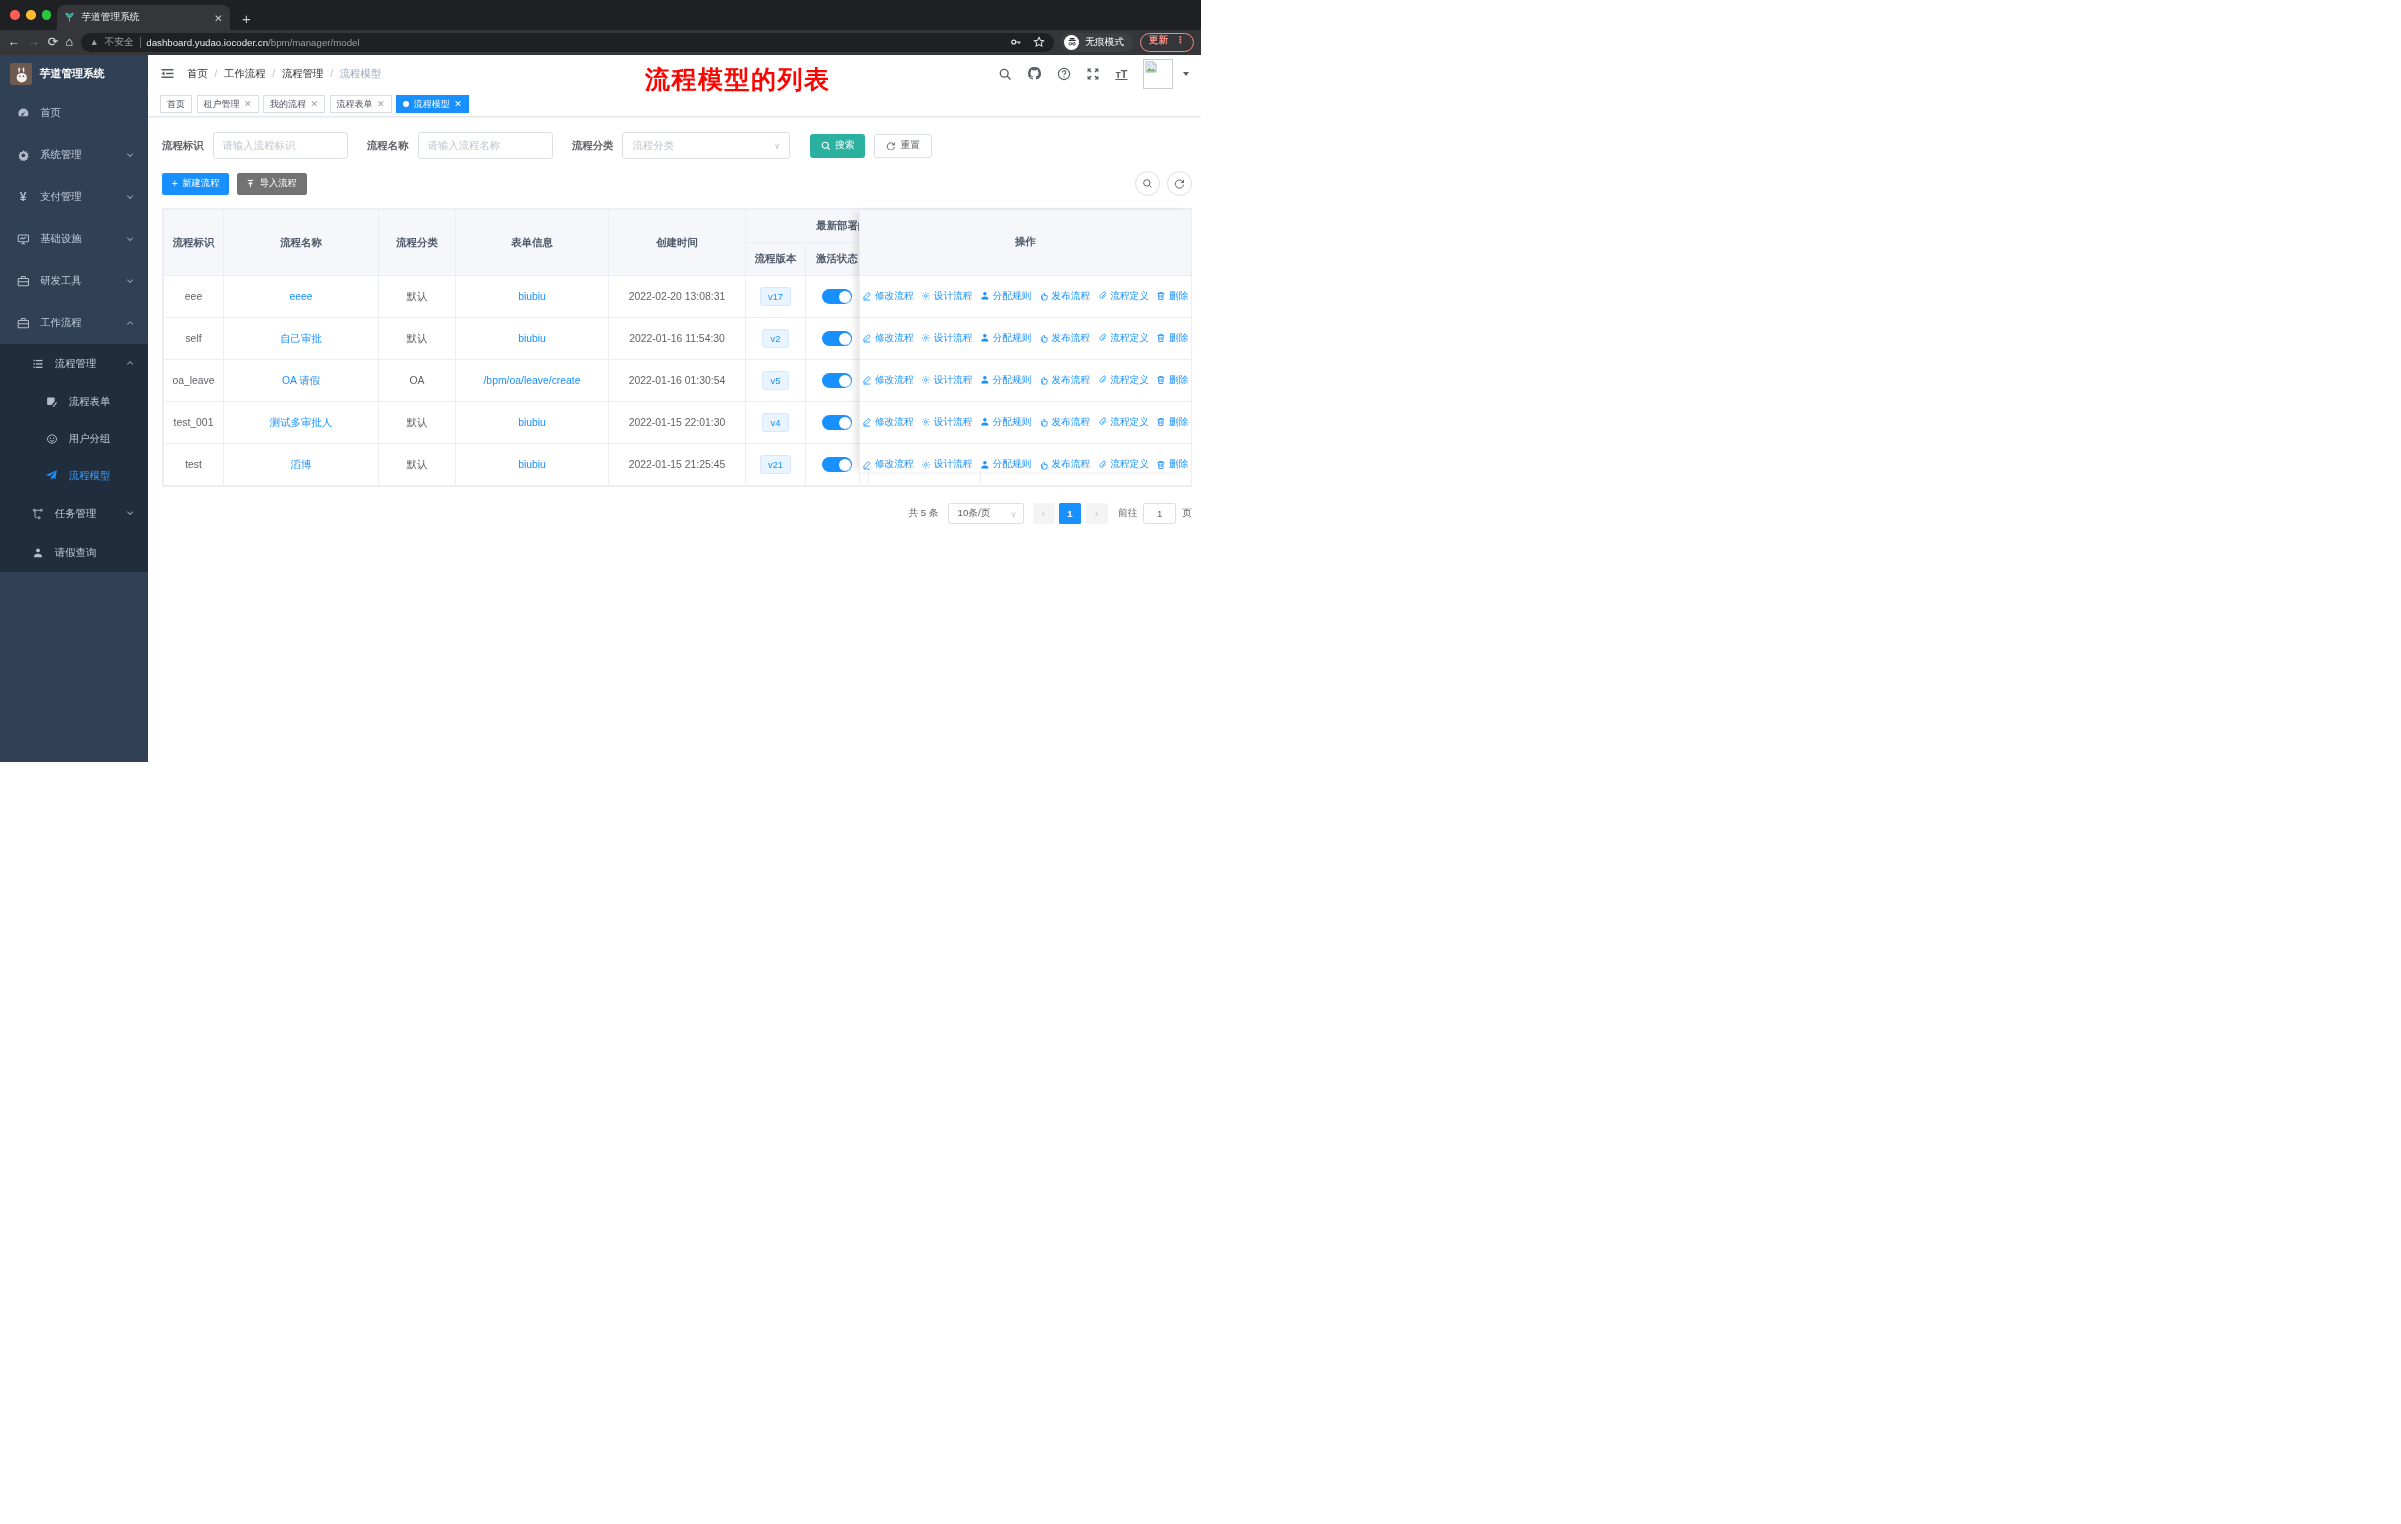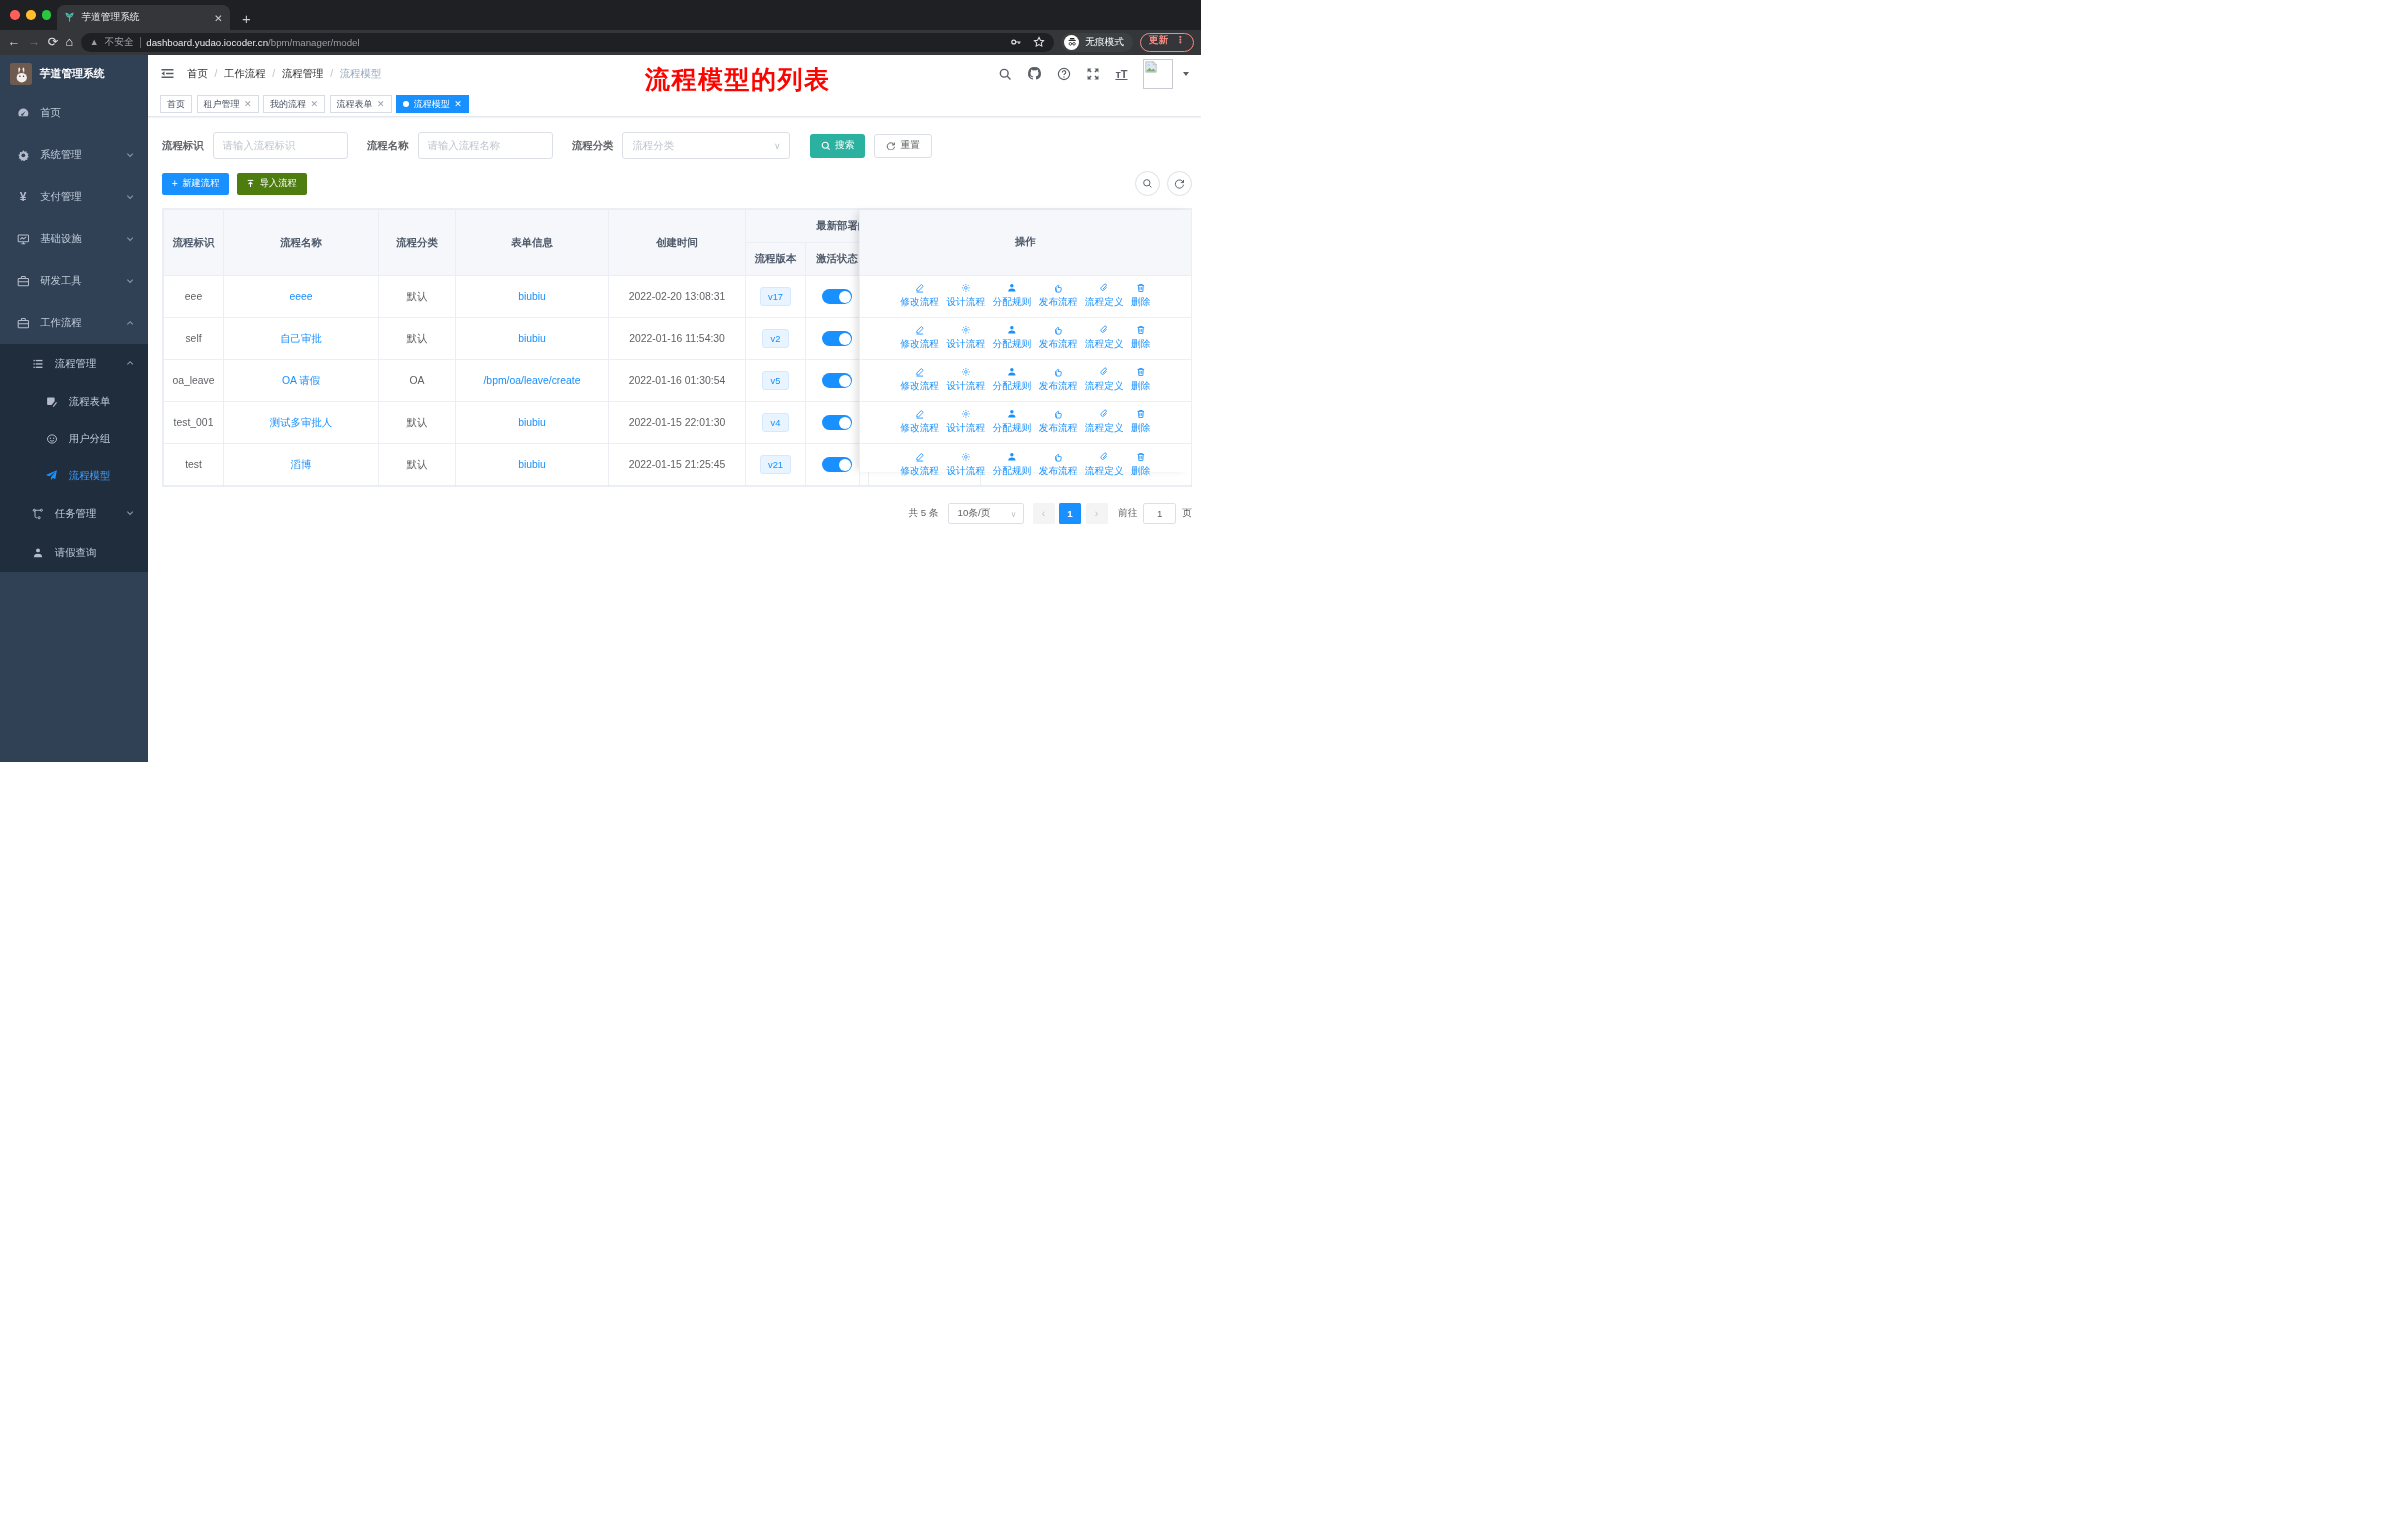--- a/index.html
+++ b/index.html
@@ -76,21 +76,21 @@
   .f-input::placeholder { color:#c0c4cc; }
   .f-select { width:168px; height:27px; border:0.7px solid #dcdfe6; border-radius:3px; padding:0 9px; font-size:10.4px; color:#c0c4cc; margin-right:19.4px; display:flex; align-items:center; justify-content:space-between; cursor:pointer; }
   .f-select .chev { color:#c0c4cc; font-size:9px; }
   .btn { height:24px; border-radius:3px; font-size:9.7px; display:inline-flex; align-items:center; gap:4.5px; padding:0 11px; cursor:pointer; border:none; font-family:inherit; }
   .btn-search { background:#2ab1a0; color:#fff; }
   .btn-reset { background:#fff; color:#606266; border:0.7px solid #dcdfe6; margin-left:9px; }
 
   .toolbar-row { display:flex; align-items:center; margin-bottom:12px; }
   .btn-sm { height:22px; border-radius:2.2px; font-size:9.3px; display:inline-flex; align-items:center; gap:4.5px; padding:0 9.7px; color:#fff; border:none; cursor:pointer; font-family:inherit; }
   .btn-create { background:#1890ff; }
-  .btn-import { background:#4d7c0f; margin-left:7.4px; }
+  .btn-import { background:#737373; margin-left:7.4px; }
   .circles { margin-left:auto; display:flex; gap:7.4px; }
   .circle-btn { width:25px; height:25px; border-radius:50%; border:0.7px solid #dcdfe6; background:#fff; display:flex; align-items:center; justify-content:center; color:#5a5e66; cursor:pointer; }
 
   
   .table-wrap { position:relative; border:0.7px solid #ebeef5; width:1030px; }
   table { width:100%; border-collapse:collapse; table-layout:fixed; font-size:10.4px; color:#606266; }
   th { background:#f5f7fa; color:#4e5969; font-weight:bold; font-size:10.4px; border:0.7px solid #ebeef5; }
   th.h1 { height:33px; } th.rs { height:66px; }
   td { border:0.7px solid #ebeef5; text-align:center; height:42px; }
   th { text-align:center; }
@@ -98,21 +98,21 @@
   .vbadge { display:inline-block; padding:3.7px 7.4px; background:#e8f4ff; border:0.7px solid #d4e9ff; border-radius:3px; color:#1890ff; font-size:9.3px; }
   .switch { width:30px; height:15px; background:#1890ff; border-radius:7.4px; position:relative; display:inline-block; cursor:pointer; vertical-align:middle; }
   .switch .knob { position:absolute; right:1.5px; top:1.5px; width:12px; height:12px; border-radius:50%; background:#fff; }
 
   .fixed-op { position:absolute; top:0.7px; right:0.7px; bottom:14px; width:331px; background:#fff;
               box-shadow:-4.5px 0 7.4px -1.5px rgba(0,0,0,.12); }
   .op-header { height:66px; background:#f5f7fa; border-left:0.7px solid #ebeef5; border-bottom:0.7px solid #ebeef5;
                display:flex; align-items:center; justify-content:center; font-weight:bold; color:#4e5969; font-size:10.4px; }
   .op-row { height:42px; border-bottom:0.7px solid #ebeef5; border-left:0.7px solid #ebeef5; display:flex; align-items:center; justify-content:center; gap:7.4px; }
   .op-row:last-child { border-bottom:none; }
-  .op-link { display:inline-flex; align-items:center; gap:3px; color:#1890ff; font-size:9.7px; text-decoration:none; white-space:nowrap; cursor:pointer;flex-direction:column; }
+  .op-link { display:inline-flex; align-items:center; gap:3px; color:#1890ff; font-size:9.7px; text-decoration:none; white-space:nowrap; cursor:pointer; }
 
   
   .pager { width:1030px; margin-top:16.4px; display:flex; align-items:center; justify-content:flex-end; font-size:9.7px; color:#606266; }
   .pg-total { margin-right:9px; }
   .pg-size { width:76px; height:21px; border:0.7px solid #dcdfe6; border-radius:2.2px; display:flex; align-items:center; justify-content:space-between; padding:0 6px 0 9px; color:#606266; cursor:pointer; }
   .pg-size .chev { color:#c0c4cc; font-size:8.2px; }
   .pg-btn { width:22px; height:21px; background:#f4f4f5; border-radius:1.5px; display:flex; align-items:center; justify-content:center; color:#c0c4cc; font-size:10.4px; margin-left:9px; cursor:pointer; }
   .pg-cur { width:22px; height:21px; background:#1890ff; color:#fff; border-radius:1.5px; display:flex; align-items:center; justify-content:center; font-weight:bold; margin-left:4.5px; cursor:pointer; }
   .pg-next { margin-left:4.5px; }
   .pg-goto { margin-left:10.4px; }

